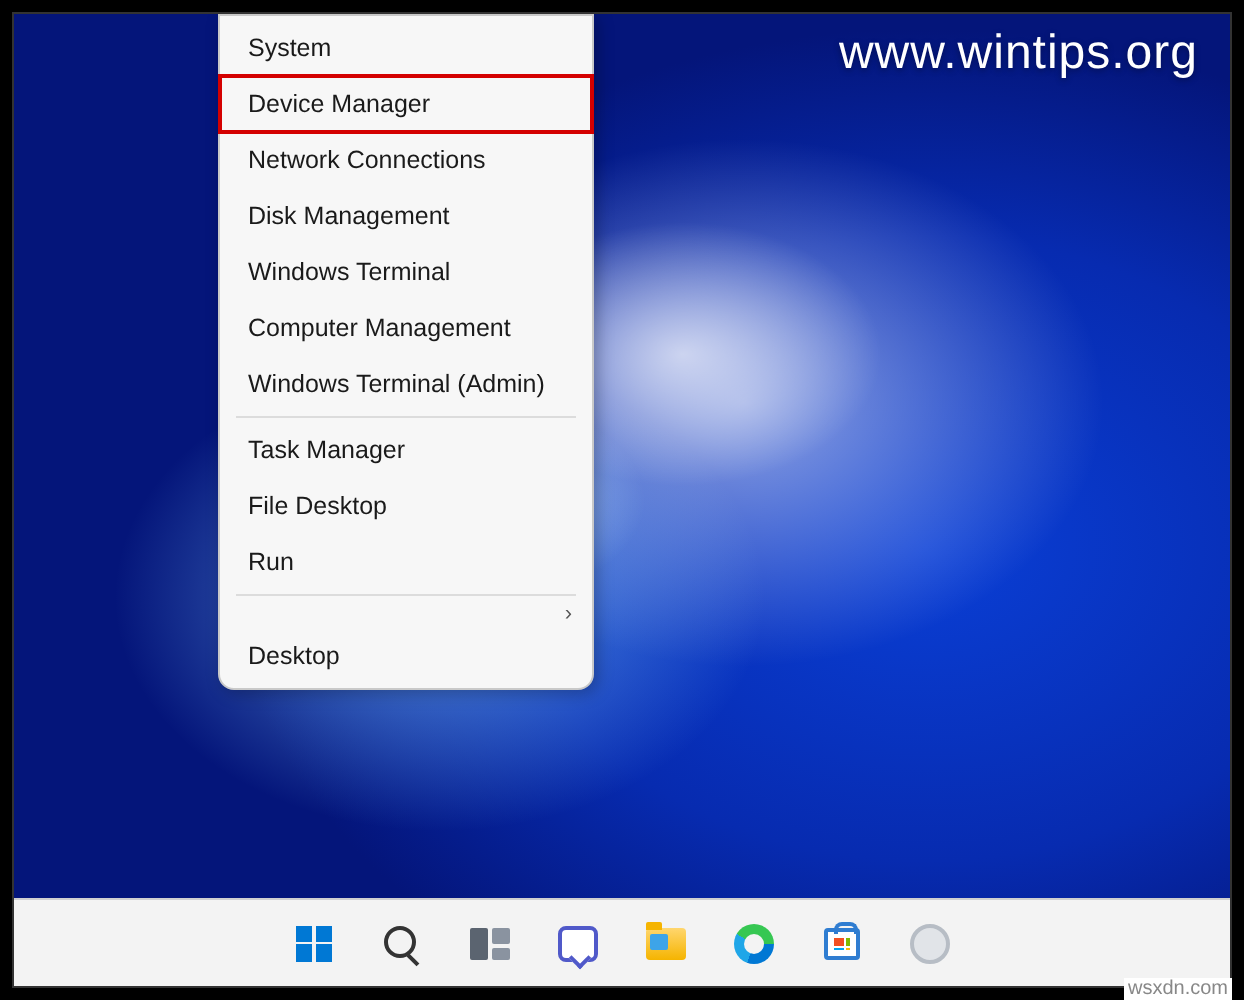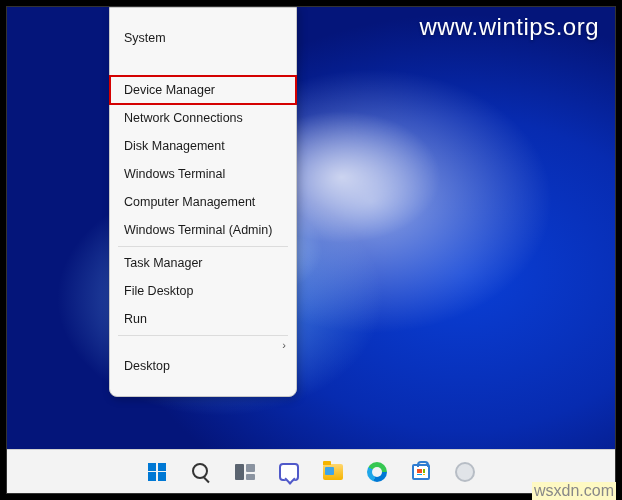--- a/index.html
+++ b/index.html
@@ -93,34 +93,33 @@
     position: absolute;
     left: 102px;
     top: 0;
     width: 188px;
     background: #f7f7f7;
     border: 1px solid #c9c9c9;
     border-radius: 0 0 8px 8px;
     box-shadow: 2px 2px 8px rgba(0,0,0,0.25);
     font-size: 12.5px;
     color: #1a1a1a;
-    padding: 16px 0;
+    padding: 2px 0;
   }
   .menu-item {
     padding: 7px 14px;
     cursor: default;
     position: relative;
     display:flex;
     align-items:center;
   }
   .menu-item.highlight {
     outline: 2px solid #d40000;
     outline-offset: -1px;
     z-index: 2;
-    margin-top: 24px;
   }
   .menu-item .chev {
     position:absolute;
     right:10px;
     font-size:11px;
     color:#555;
   }
   .sep {
     height:1px;
     background:#dcdcdc;
@@ -132,23 +131,23 @@
     font-size:24px;
     font-weight:500;
     color:#ffffff;
     letter-spacing:0.5px;
     text-shadow:0 1px 3px rgba(0,0,0,0.35);
     font-family:"Segoe UI",sans-serif;
   }
   .credit {
     position:absolute;
     right:6px; bottom:0;
-    font-size:16px;
+    font-size:10px;
     color:#888;
-    background:#fef9c3;
+    background:#ffffff;
     padding:0 2px;
   }
 </style>
 </head>
 <body>
 
 <div class="frame">
   <div class="wallpaper"></div>
 
   <div class="watermark">www.wintips.org</div>

